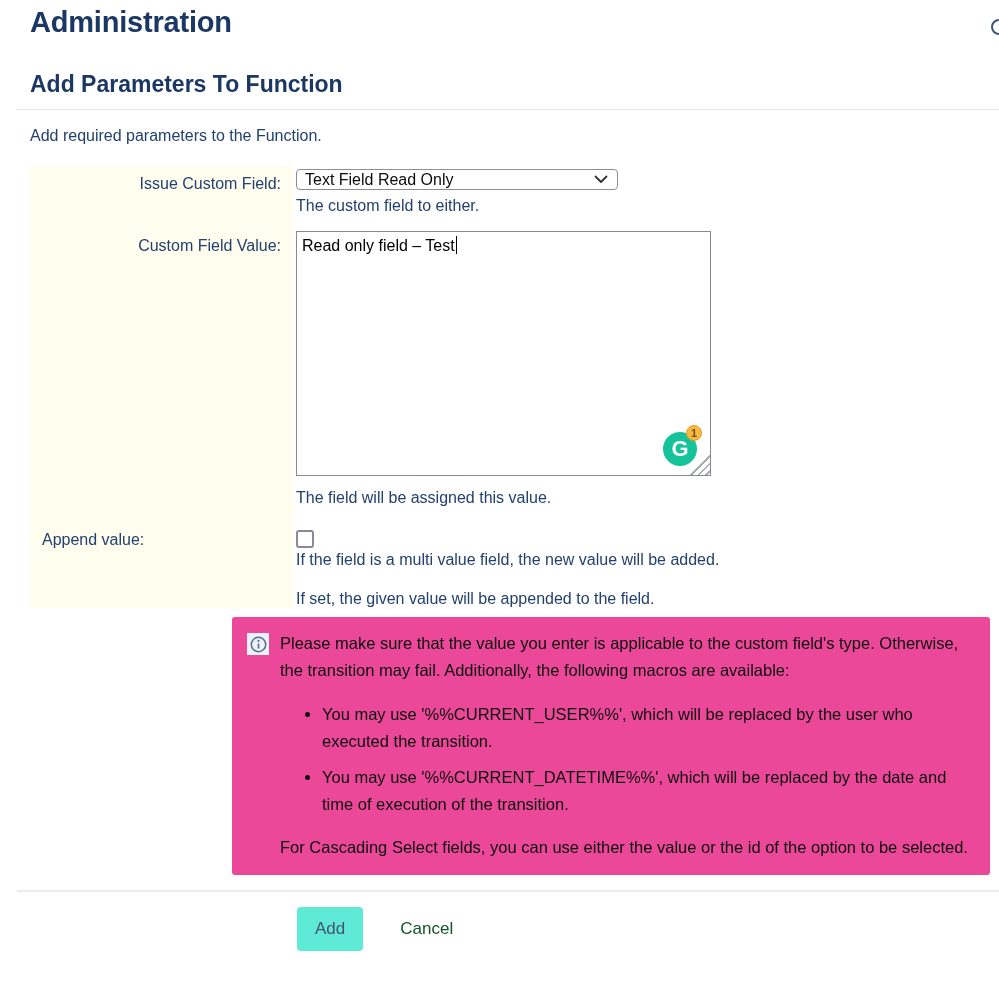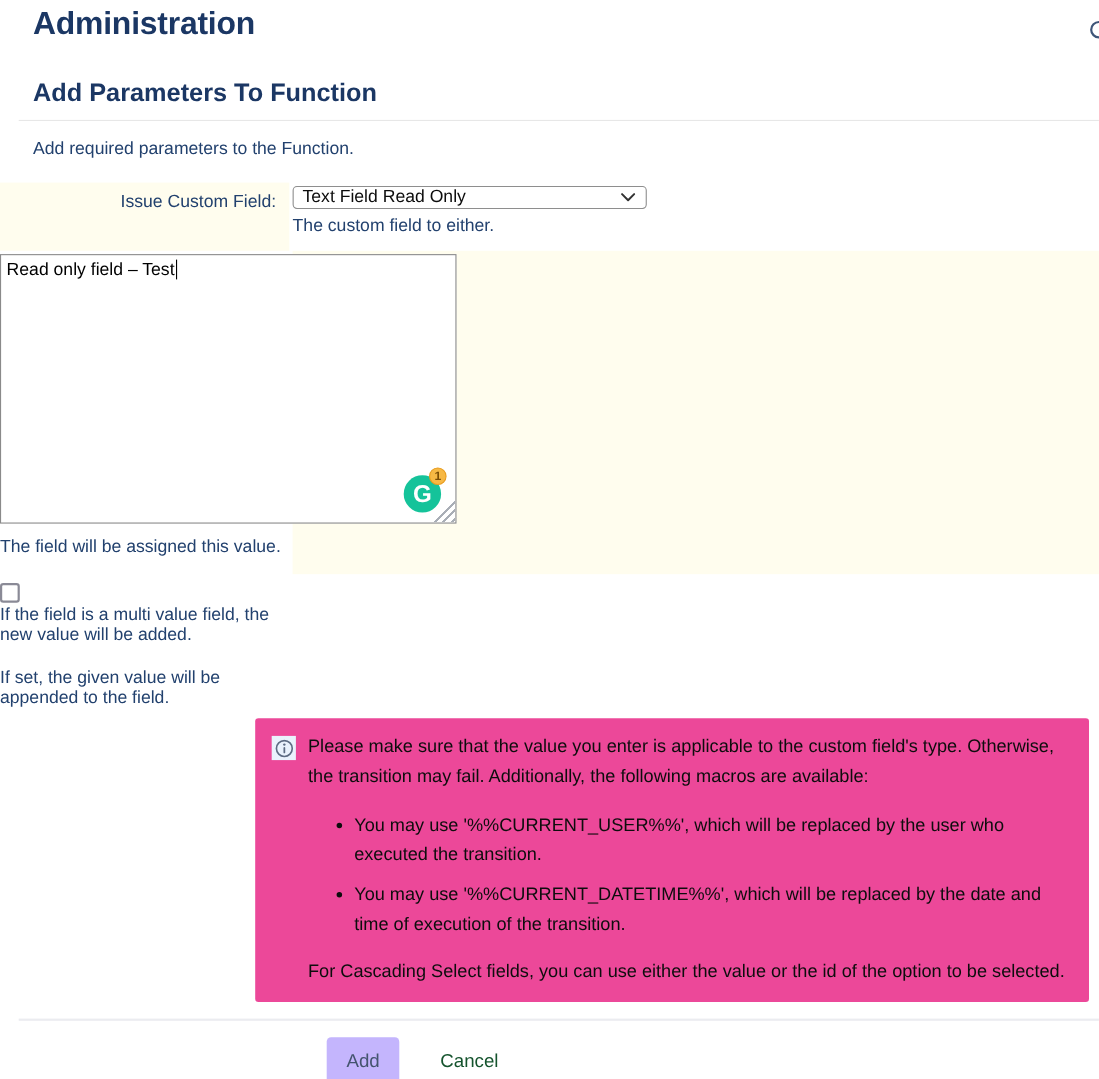--- a/index.html
+++ b/index.html
@@ -36,20 +36,21 @@
     margin-left: 17px;
   }
   .page-desc {
     margin: 17px 0 21px 30px;
     font-size: 16px;
     color: #22416e;
   }
 
   
   .form-grid {
+    margin-left: 30px;
     display: grid;
     grid-template-columns: 263px auto;
     column-gap: 3px;
   }
   .label-cell {
     background: #fffdee;
     font-size: 16px;
     color: #22416e;
     padding: 9px 12px 0 12px;
   }
@@ -185,21 +186,21 @@
     border-top: 2px solid #ebecf0;
     margin: 15px 0 0 17px;
   }
   .actions {
     margin: 15px 0 0 297px;
     display: flex;
     align-items: center;
     gap: 37px;
   }
   .add-btn {
-    background: #c4b5fd;
+    background: #5eead4;
     border: none;
     border-radius: 4px;
     color: #44546f;
     font-size: 17px;
     font-family: "Liberation Sans", sans-serif;
     padding: 12px 18px;
     cursor: pointer;
   }
   .cancel-link {
     color: #14532d;
@@ -225,20 +226,21 @@
   <div class="field-cell">
     <div class="select-box" role="combobox">
       <span>Text Field Read Only</span>
       <svg width="14" height="9" viewBox="0 0 14 9">
           <path d="M1.5 1.5 L7 7 L12.5 1.5" fill="none" stroke="#333" stroke-width="1.8" stroke-linecap="round" stroke-linejoin="round"></path>
         </svg>
     </div>
     <div class="field-help" style="padding-bottom:13px;">The custom field to either.</div>
   </div>
 
+  <div class="label-cell label-right">Custom Field Value:</div>
   <div class="field-cell">
     <div class="textarea-wrap" role="textbox">
       <div class="textarea-text"><span>Read only field – Test</span><span class="caret"></span></div>
       <div class="grammarly">
         <div class="gcircle">G</div>
         <div class="gbadge">1</div>
       </div>
       <div class="resize-handle"></div>
     </div>
     <div class="field-help" style="margin-top:13px; padding-bottom:15px;">The field will be assigned this value.</div>

